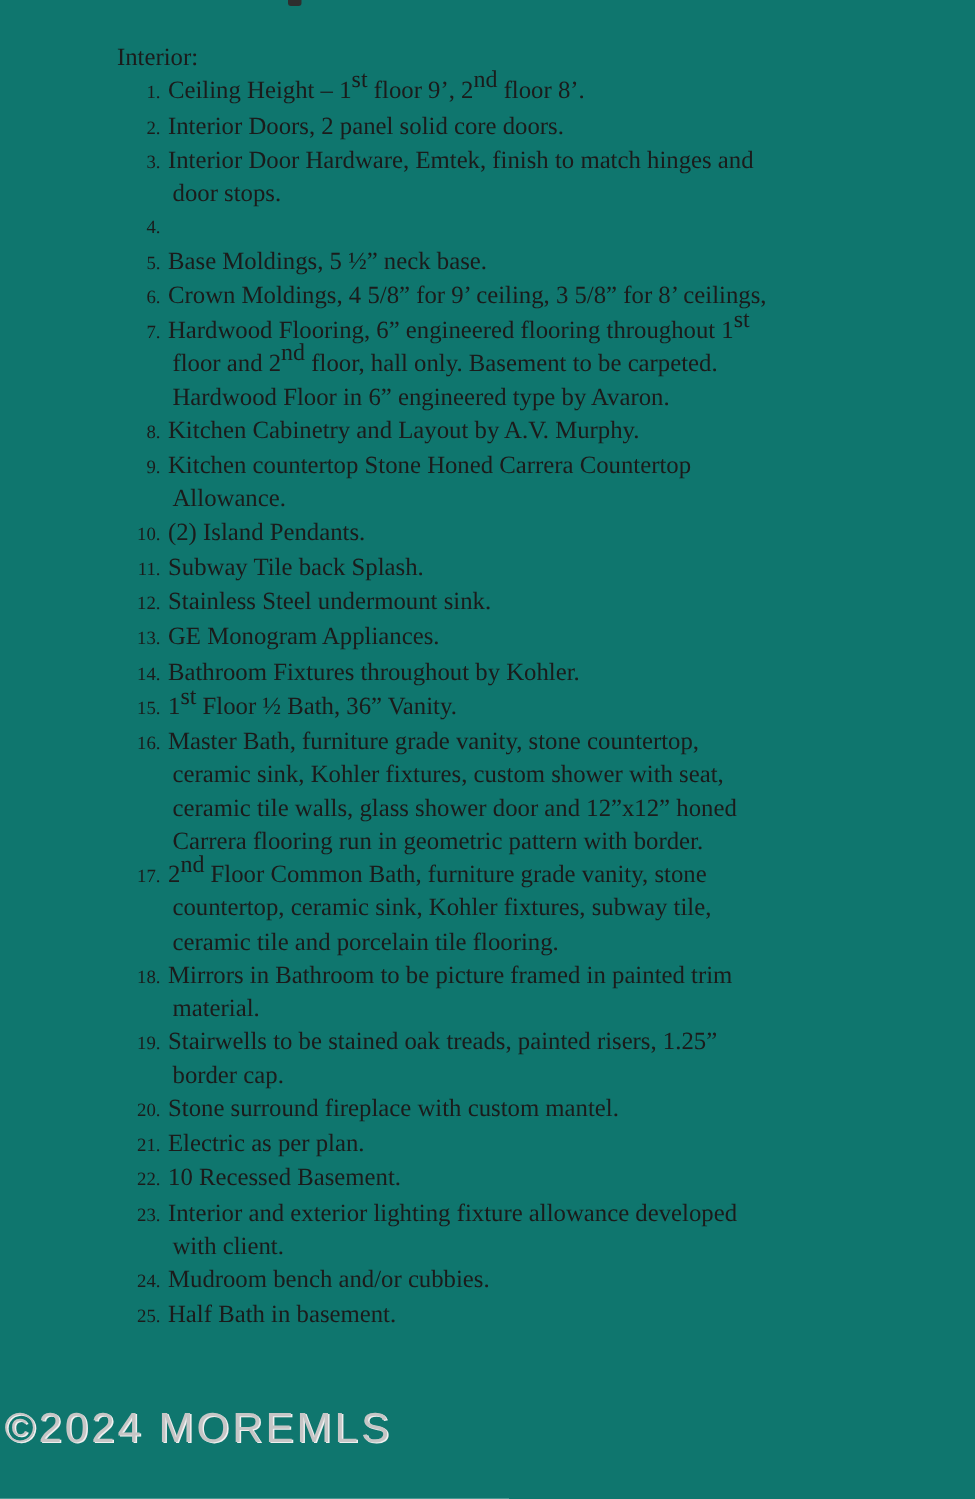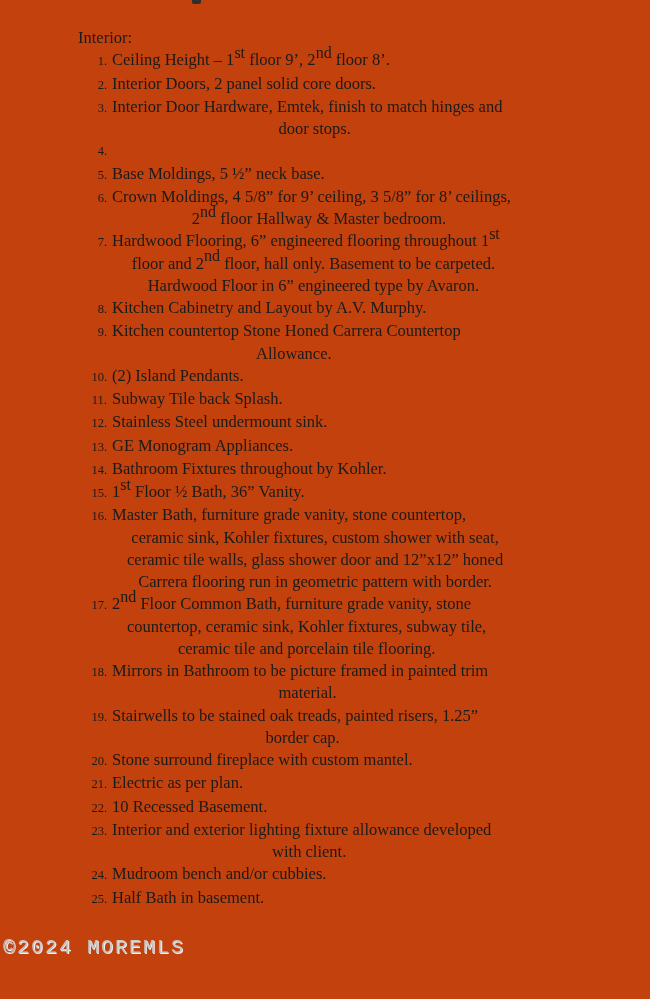--- a/index.html
+++ b/index.html
@@ -11,21 +11,21 @@
     height: 999px;
     background: #ffffff;
     font-family: "Liberation Serif", serif;
     color: #1b1b1b;
     position: relative;
     overflow: hidden;
   }
   .page {
     position: absolute;
     inset: 0;
-    background: #c2410c;
+    background: #0f766e;
   }
   
   .crop-fragment {
     position: absolute;
     left: 192px;
     top: 0;
     width: 9px;
     height: 4px;
     background: #2e2e2e;
     border-radius: 0 0 2px 2px;
@@ -59,36 +59,35 @@
   }
   .txt {
     margin-left: 5px;
   }
   .line {
     display: block;
     white-space: nowrap;
     line-height: 22.25px;
   }
   .line + .line {
-    margin-left: 15px;
-    text-align: center;
+    margin-left: 3px;
   }
   sup {
     font-size: 16px;
     line-height: 0;
     vertical-align: baseline;
     position: relative;
     top: -0.45em;
   }
   .watermark {
     position: absolute;
     left: 3px;
     top: 936px;
-    font-family: Liberation Mono, monospace;
-    font-size: 20px;
+    font-family: Liberation Sans, sans-serif;
+    font-size: 28px;
     font-weight: 400;
     letter-spacing: 2px;
     color: #c6c6c6;
     text-shadow: 1px 1px 0 #f0f0f0;
     white-space: nowrap;
   }
 </style>
 </head>
 <body>
 
@@ -124,21 +123,20 @@
         <li>
     <span class="num">5.</span>
     <span class="txt">
             <span class="line">Base Moldings, 5 ½” neck base.</span>
           </span>
   </li>
         <li>
     <span class="num">6.</span>
     <span class="txt">
             <span class="line">Crown Moldings, 4 5/8” for 9’ ceiling, 3 5/8” for 8’ ceilings,</span>
-            <span class="line">2<sup>nd</sup> floor Hallway &amp; Master bedroom.</span>
           </span>
   </li>
         <li>
     <span class="num">7.</span>
     <span class="txt">
             <span class="line">Hardwood Flooring, 6” engineered flooring throughout 1<sup>st</sup></span>
             <span class="line">floor and 2<sup>nd</sup> floor, hall only. Basement to be carpeted.</span>
             <span class="line">Hardwood Floor in 6” engineered type by Avaron.</span>
           </span>
   </li>

